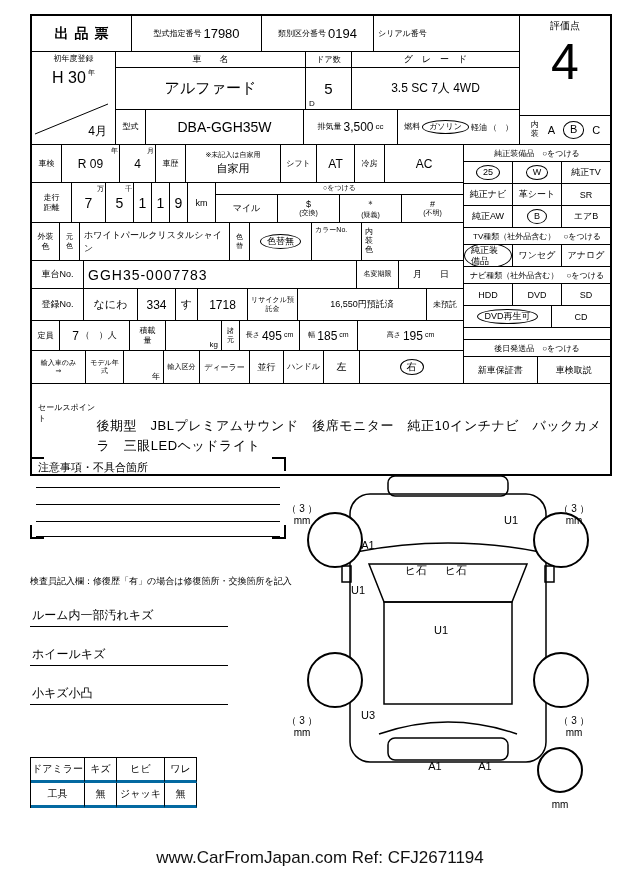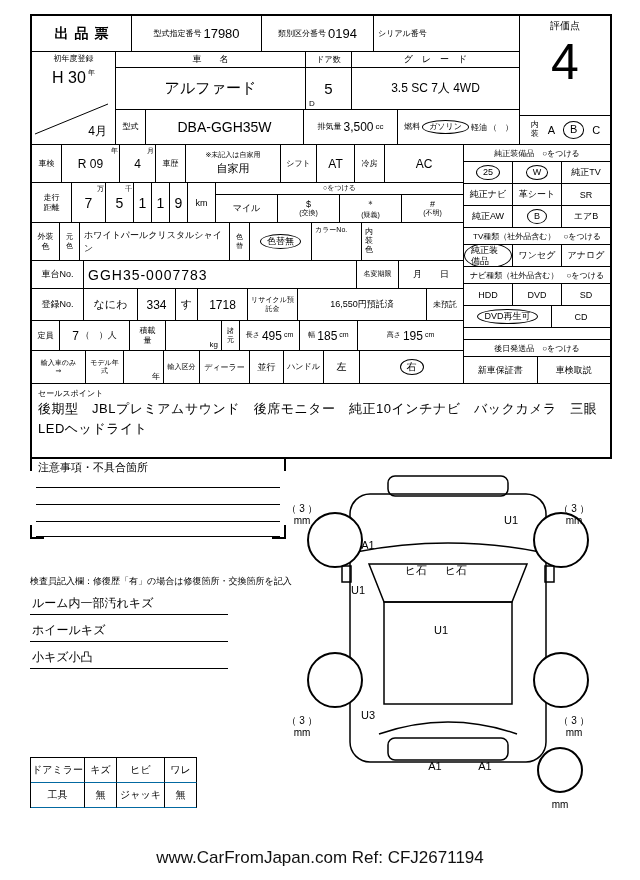--- a/index.html
+++ b/index.html
@@ -28,36 +28,36 @@
 .toplbl{position:absolute;top:2px;left:3px;font-size:7px}
 .sup{position:absolute;top:1px;right:1px;font-size:7px}
 .bot{position:absolute;bottom:1px;right:3px;font-size:8px}
 .botl{position:absolute;bottom:1px;left:3px;font-size:8px}
 .ehdr{height:17px;display:flex;align-items:center;justify-content:center;font-size:8px;border-bottom:1px solid #000;flex-shrink:0}
 .erow{height:22px}
 .scorebox{flex:1;display:flex;flex-direction:column;align-items:center;border-bottom:1px solid #000}
 .scorebox .sl{font-size:10px;margin-top:3px}
 .scorebox .sv{font-size:50px;line-height:1;margin-top:4px}
 .interior{height:28px;display:flex;align-items:center;justify-content:center;gap:8px;font-size:11px}
-.sales{border-top:0;min-height:74px;padding:4px 6px;display:flex;flex-direction:column}
+.sales{border-top:0;min-height:74px;padding:18px 6px;display:flex;}
 .sales .sp-label{font-size:8px}
-.sales .sp-text{font-size:13px;line-height:20px;margin-top:0;letter-spacing:.5px}
+.sales .sp-text{font-size:13px;line-height:20px;margin-top:14px;letter-spacing:.5px}
 .notesbox{position:absolute;left:30px;top:457px;width:256px;height:82px}
 .notesbox .nlabel{position:absolute;left:8px;top:3px;font-size:11px}
 .nline{position:absolute;left:6px;right:6px;border-bottom:1px solid #000}
 .corner{position:absolute;width:14px;height:14px}
 .ctl{left:0;top:0;border-left:2px solid #000;border-top:2px solid #000}
 .ctr{right:0;top:0;border-right:2px solid #000;border-top:2px solid #000}
 .cbl{left:0;bottom:0;border-left:2px solid #000;border-bottom:2px solid #000}
 .cbr{right:0;bottom:0;border-right:2px solid #000;border-bottom:2px solid #000}
 .inspector{position:absolute;left:30px;top:575px;width:280px}
 .inspector .ihdr{font-size:9px}
-.insline{width:198px;border-bottom:1px solid #000;font-size:12px;padding:3px 2px 2px;margin-top:4px}
+.insline{width:198px;border-bottom:1px solid #000;font-size:12px;padding:3px 2px 2px;margin-top:16px}
 .mtable{position:absolute;left:30px;top:757px;border-top:1px solid #000;border-left:1px solid #000;display:grid;grid-template-columns:54px 32px 48px 32px;font-size:10px}
-.mcell{height:25px;border-right:1px solid #000;border-bottom:1px solid #0369a1;display:flex;align-items:center;justify-content:center}
+.mcell{height:25px;border-right:1px solid #000;border-bottom:3px solid #0369a1;display:flex;align-items:center;justify-content:center}
 .diagram{position:absolute;left:283px;top:470px}
 .footer{position:absolute;left:0;top:848px;width:640px;text-align:center;font-size:17px;color:#111}
 .sidelbl{width:10px;font-size:8px;line-height:1.1;text-align:center;word-break:break-all;flex-shrink:0}
 .f9{font-size:9px}.f10{font-size:10px}.f11{font-size:11px}.f12{font-size:12px}.f14{font-size:14px}.f8{font-size:8px}
 </style>
 </head>
 <body>
 
 <div id="screen">
 

